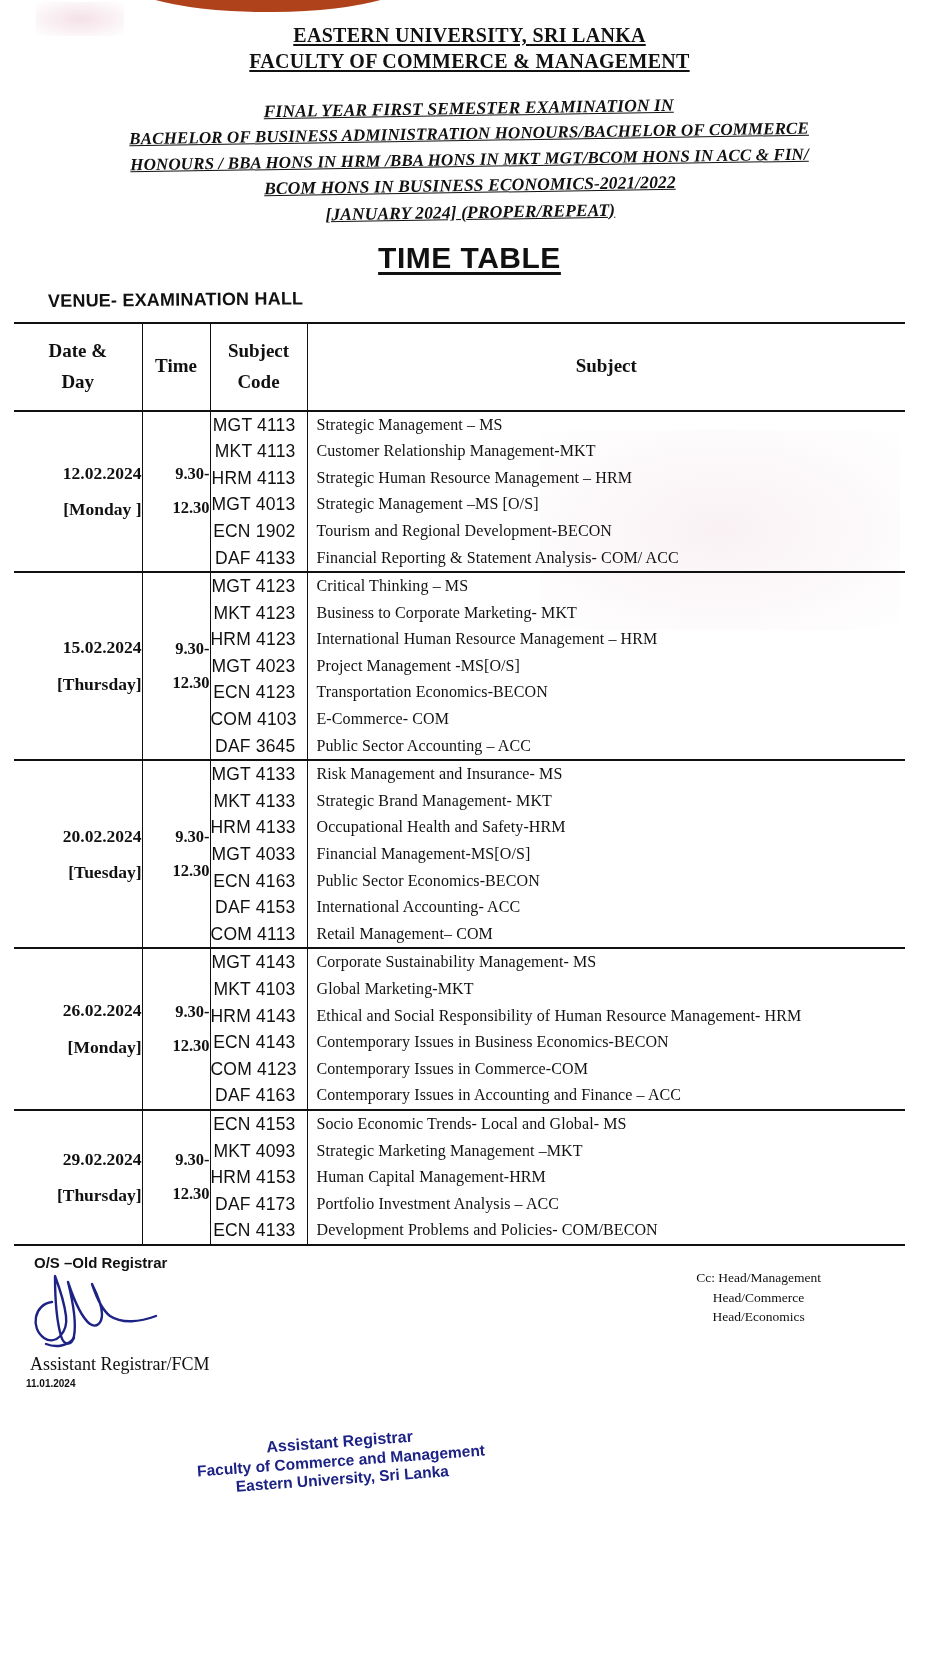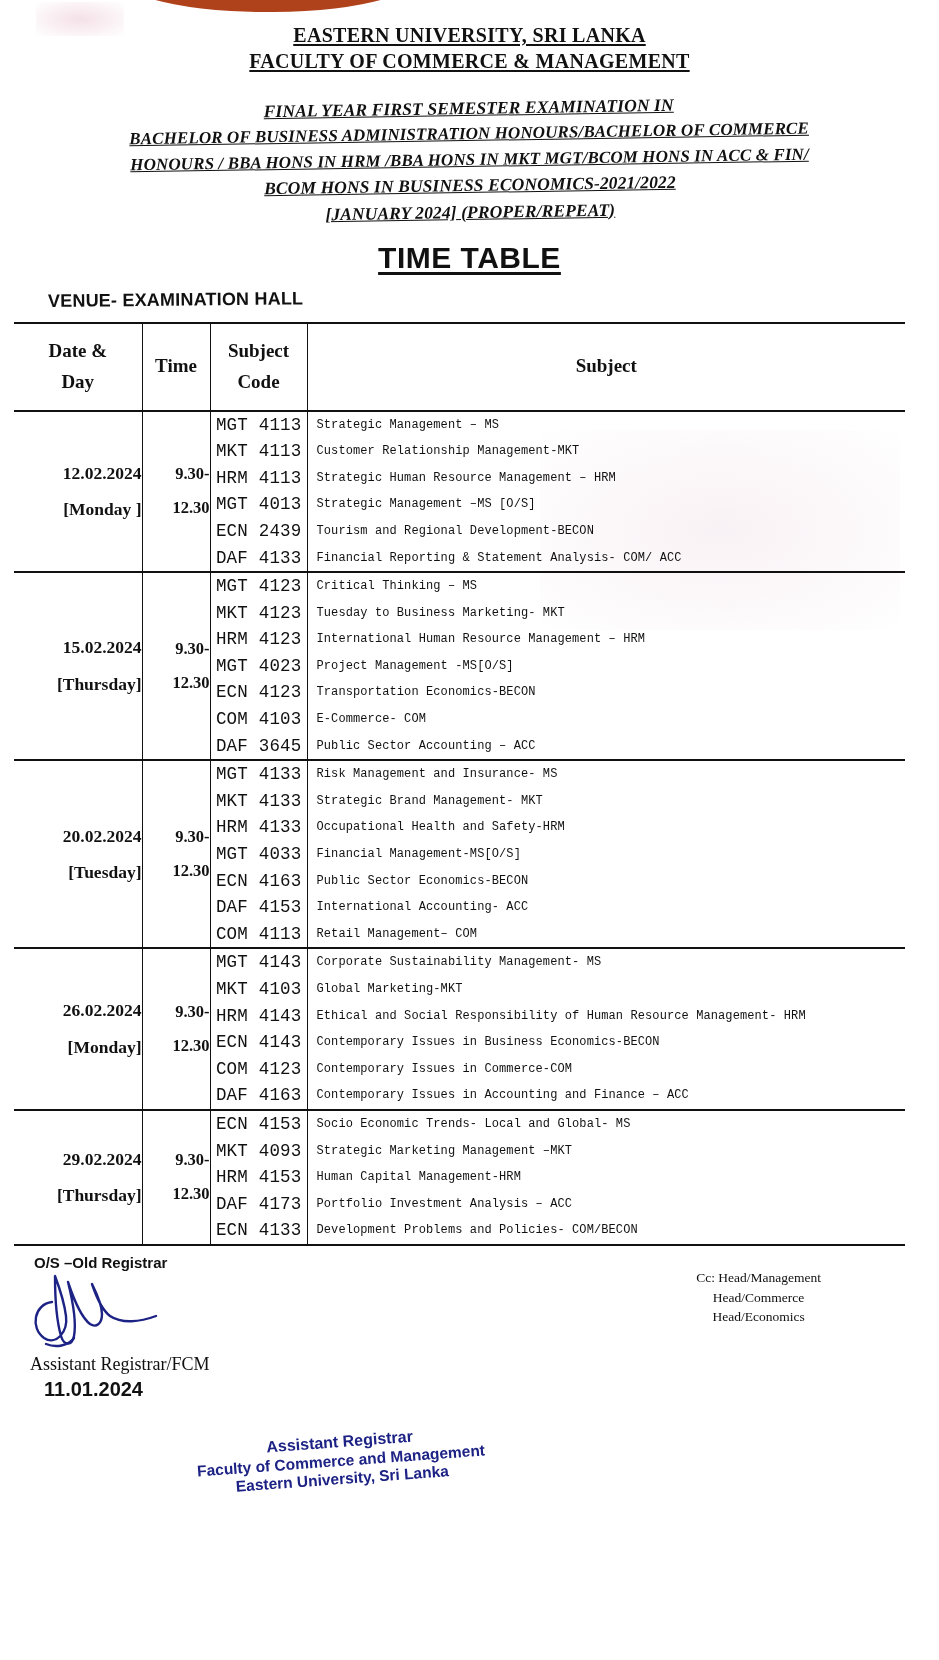--- a/index.html
+++ b/index.html
@@ -151,31 +151,31 @@
   td.cell-time { font-size: 16.5px; }
   td.cell-date .d-date { display:block; }
   td.cell-date .d-day { display:block; }
   td.cell-time .t-from { display:block; }
   td.cell-time .t-to { display:block; }
 
   td.cell-codes, td.cell-subjects { padding: 9px 0 9px 0; }
   td.cell-codes { text-align: right; }
 
   .code-line {
-    font-family: Liberation Mono, monospace;
+    font-family: Liberation Sans, sans-serif;
     font-size: 17.5px;
     line-height: 26.6px;
     height: 26.6px;
-    padding-right: 5px;
+    padding-right: 11px;
     white-space: nowrap;
     letter-spacing: .2px;
   }
   .subj-line {
-    font-family: Liberation Mono, monospace;
-    font-size: 12px;
+    font-family: Liberation Serif, serif;
+    font-size: 16px;
     line-height: 26.6px;
     height: 26.6px;
     padding-left: 9px;
     white-space: nowrap;
     overflow: visible;
     letter-spacing: .1px;
   }
 
   
   .table-wrap::after {
@@ -208,25 +208,25 @@
   }
   .sign-name {
     position: absolute;
     left: 30px;
     top: 104px;
     font-family: "Liberation Serif", serif;
     font-size: 18px;
   }
   .sign-date {
     position: absolute;
-    left: 44px;
+    left: 26px;
     top: 128px;
     font-family: "Liberation Sans", sans-serif;
     font-weight: bold;
-    font-size: 20px;
+    font-size: 10px;
   }
   .cc-block {
     position: absolute;
     right: 118px;
     top: 18px;
     font-family: "Liberation Serif", serif;
     font-size: 13.5px;
     line-height: 1.45;
     text-align: center;
   }
@@ -300,21 +300,21 @@
           </td>
           <td class="cell-time">
             <span class="t-from">9.30-</span>
             <span class="t-to">12.30</span>
           </td>
           <td class="cell-codes">
             <div class="code-line">MGT 4113</div>
             <div class="code-line">MKT 4113</div>
             <div class="code-line">HRM 4113</div>
             <div class="code-line">MGT 4013</div>
-            <div class="code-line">ECN 2439</div>
+            <div class="code-line">ECN 1902</div>
             <div class="code-line">DAF 4133</div>
           </td>
           <td class="cell-subjects">
             <div class="subj-line">Strategic Management – MS</div>
             <div class="subj-line">Customer Relationship Management-MKT</div>
             <div class="subj-line">Strategic Human Resource Management – HRM</div>
             <div class="subj-line">Strategic  Management –MS [O/S]</div>
             <div class="subj-line">Tourism and Regional Development-BECON</div>
             <div class="subj-line">Financial Reporting &amp; Statement Analysis- COM/ ACC</div>
           </td>
@@ -332,21 +332,21 @@
             <div class="code-line">MGT 4123</div>
             <div class="code-line">MKT 4123</div>
             <div class="code-line">HRM 4123</div>
             <div class="code-line">MGT 4023</div>
             <div class="code-line">ECN 4123</div>
             <div class="code-line">COM 4103</div>
             <div class="code-line">DAF  3645</div>
           </td>
           <td class="cell-subjects">
             <div class="subj-line">Critical Thinking – MS</div>
-            <div class="subj-line">Tuesday to Business Marketing- MKT</div>
+            <div class="subj-line">Business to Corporate Marketing- MKT</div>
             <div class="subj-line">International Human Resource Management – HRM</div>
             <div class="subj-line">Project Management -MS[O/S]</div>
             <div class="subj-line">Transportation Economics-BECON</div>
             <div class="subj-line">E-Commerce- COM</div>
             <div class="subj-line">Public Sector Accounting – ACC</div>
           </td>
         </tr>
         <tr class="blockrow">
           <td class="cell-date">
             <span class="d-date">20.02.2024</span>

